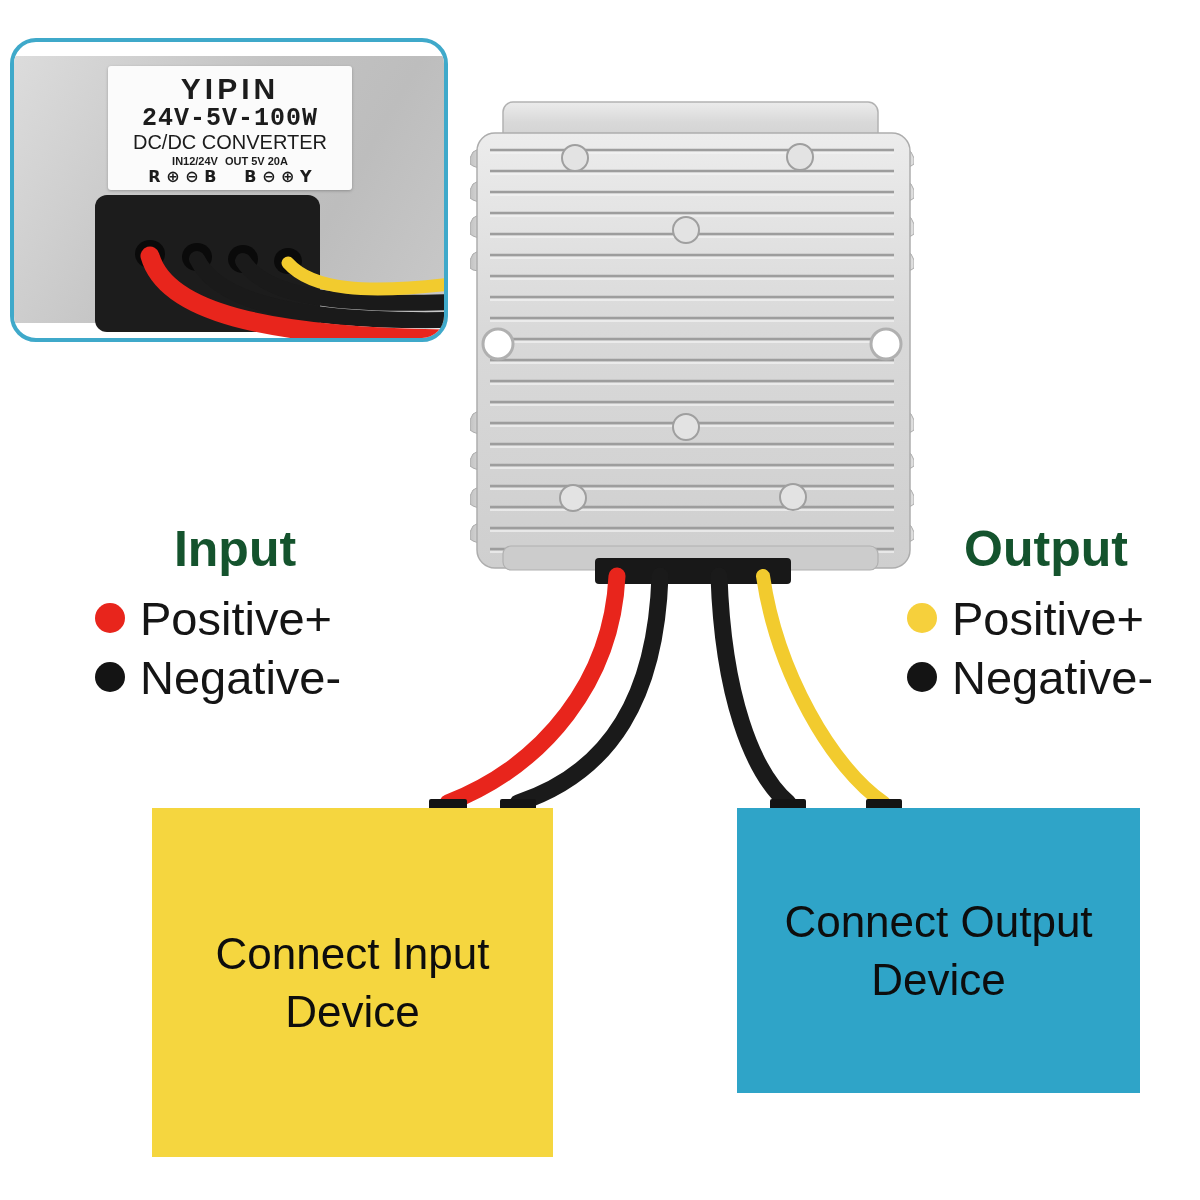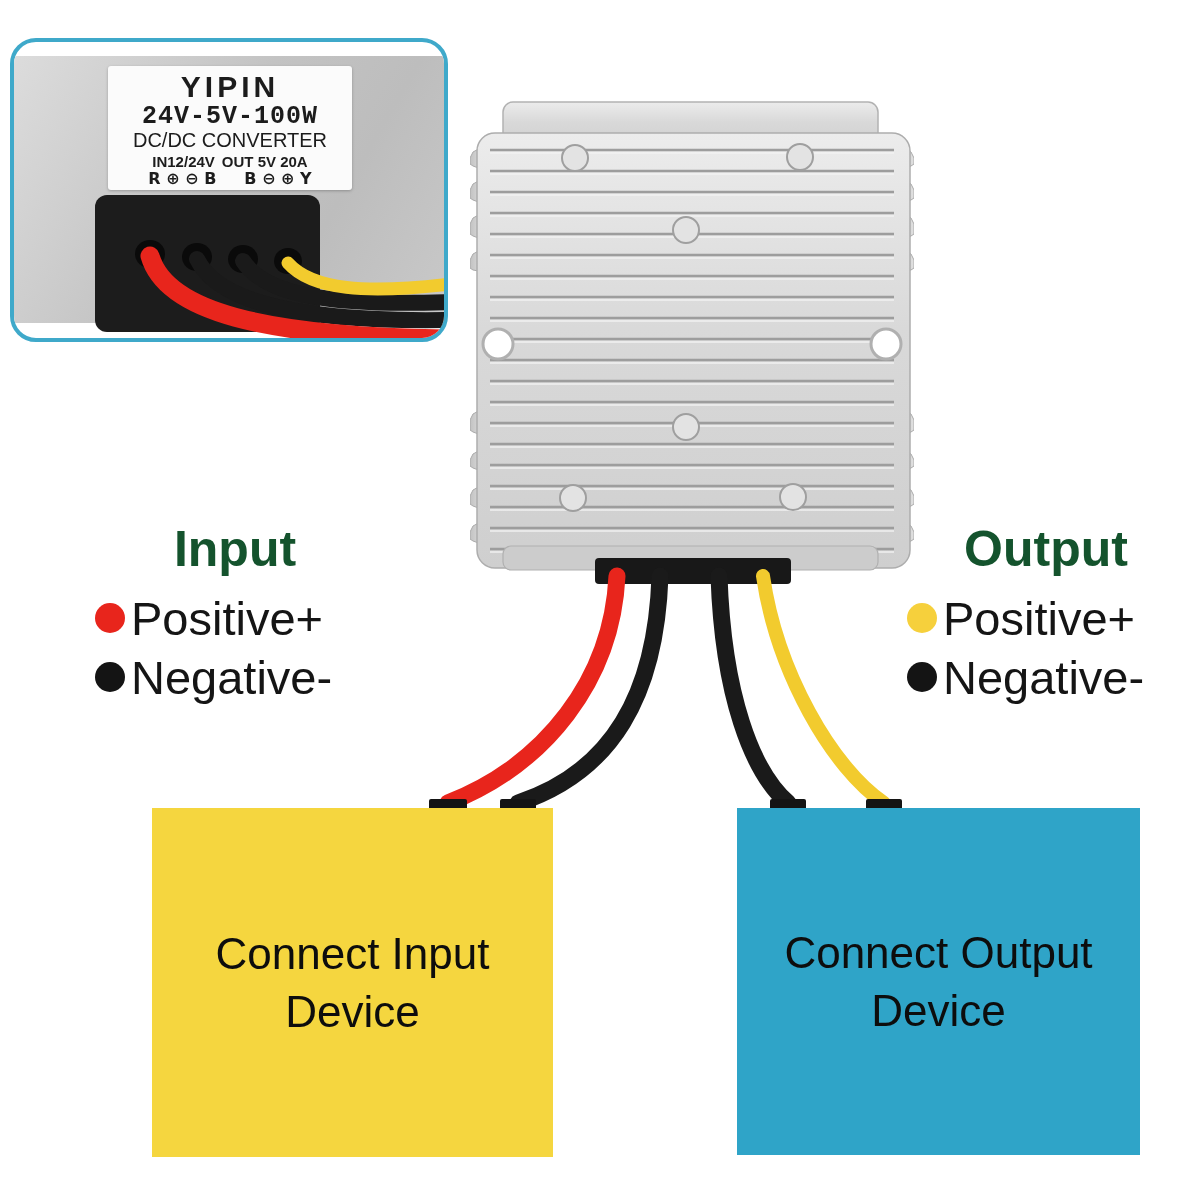--- a/index.html
+++ b/index.html
@@ -19,51 +19,51 @@
   }
   .inset-label{
     position:absolute;left:94px;top:10px;width:244px;height:124px;
     background:#fbfbfb;border-radius:3px;box-shadow:0 1px 3px rgba(0,0,0,.25);
     display:flex;flex-direction:column;align-items:center;justify-content:center;
     text-align:center;color:#1c1c1c;line-height:1.08;padding-top:2px;box-sizing:border-box;
   }
   .lbl-brand{font-size:30px;font-weight:800;letter-spacing:4px;}
   .lbl-model{font-size:25px;font-weight:800;letter-spacing:1px;font-family:Liberation Mono, monospace;}
   .lbl-type{font-size:20px;font-weight:400;}
-  .lbl-specs{font-size:15px;font-weight:800;display:flex;gap:7px;margin-top:2px;}
+  .lbl-specs{font-size:11px;font-weight:800;display:flex;gap:7px;margin-top:2px;}
   .lbl-terms{font-size:16px;font-weight:800;display:flex;gap:28px;font-family:"DejaVu Sans","Liberation Sans",sans-serif;}
   .inset-connector{
     position:absolute;left:81px;top:139px;width:225px;height:137px;
     background:#1c1c1c;border-radius:12px;
   }
   .inset-wires{position:absolute;left:0;top:-14px;width:430px;height:296px;}
   
   .device{position:absolute;left:470px;top:100px;width:444px;height:488px;}
   
   .main-wires{position:absolute;left:430px;top:556px;width:490px;height:260px;}
   
   .term-bar{position:absolute;top:799px;height:13px;background:#141414;border-radius:2px;}
   .term-sign{
     position:absolute;top:804px;width:44px;text-align:center;
     font-size:46px;font-weight:700;line-height:52px;color:#111;
   }
   
   .legend-title{position:absolute;top:520px;width:220px;text-align:center;font-size:50px;font-weight:700;color:#14532d;}
-  .legend-row{position:absolute;display:flex;align-items:center;gap:6px;height:52px;font-size:47px;color:#151515;}
+  .legend-row{position:absolute;display:flex;align-items:center;gap:15px;height:52px;font-size:47px;color:#151515;}
   .dot{width:30px;height:30px;border-radius:50%;flex:0 0 auto;}
   .dot-red{background:#e8251c;}
   .dot-yellow{background:#f6d03c;}
   .dot-black{background:#141414;}
   
   .device-box{
     position:absolute;display:flex;flex-direction:column;align-items:center;justify-content:center;
     text-align:center;font-size:44px;font-weight:400;line-height:1.3;color:#0d0d0d;
   }
   .box-input{left:152px;top:808px;width:401px;height:349px;background:#f5d63f;}
-  .box-output{left:737px;top:808px;width:403px;height:347px;background:#2fa4c8;}
+  .box-output{left:737px;top:808px;width:403px;height:285px;background:#2fa4c8;}
 </style>
 </head>
 <body>
 
 <div class="canvas">
 
   <div class="inset">
     <div class="inset-photo">
       <div class="inset-label">
         <div class="lbl-brand">YIPIN</div>

